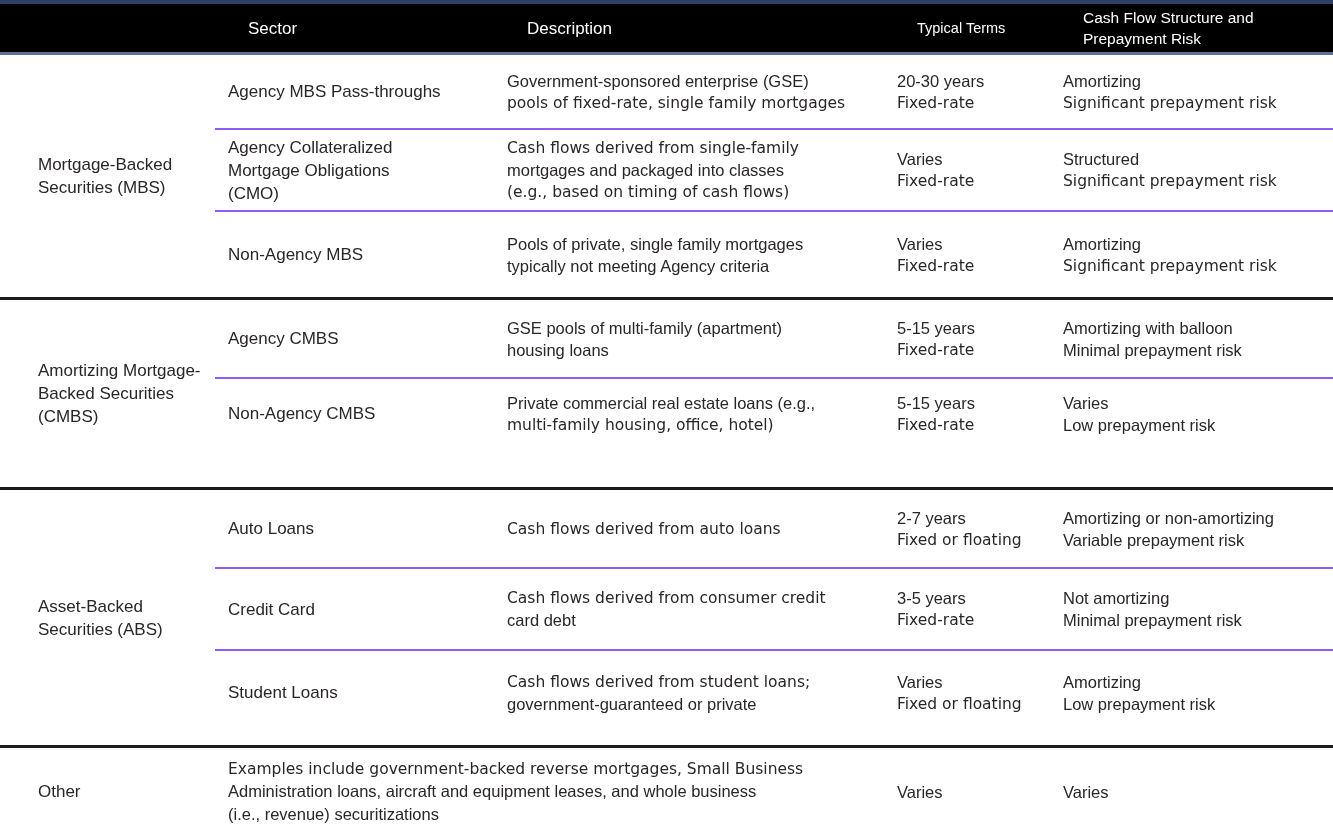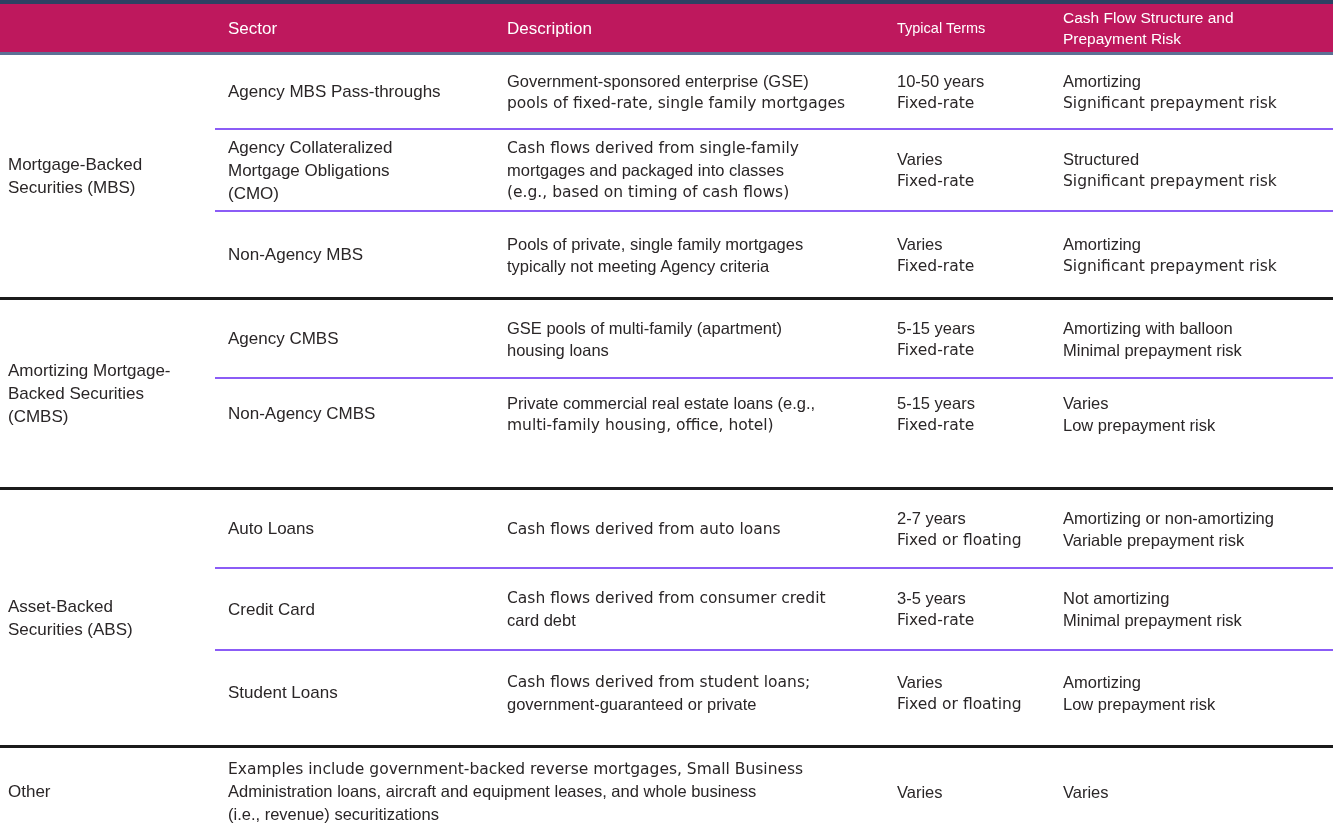--- a/index.html
+++ b/index.html
@@ -2,33 +2,33 @@
 <html><head>
 <meta charset="utf-8">
 <style>
   html,body{margin:0;padding:0;background:#ffffff;}
   body{width:1333px;height:835px;overflow:hidden;
        font-family:"Liberation Sans",sans-serif;color:#2a2627;}
 
   
   .thead{
     box-sizing:border-box;height:55px;width:1333px;
-    background:#be185d;border-top:4px solid #2c4163;border-bottom:3px solid #5d7195;
+    background:#000000;border-top:4px solid #2c4163;border-bottom:3px solid #5d7195;
     display:grid;grid-template-columns:228px 279px 390px 166px 1fr;
-    align-items:center;color:#ffffff;
+    align-items:center;color:#ffffff;padding-left:20px;
   }
   .th{line-height:21px;}
   .th-lg{font-size:17px;}
   .th-sm{font-size:14.5px;}
   .th-md{font-size:15.5px;max-width:205px;}
 
   
   .group{box-sizing:border-box;display:grid;grid-template-columns:215px 1fr;}
   .group.rule{border-top:3px solid #1b1b1b;}
-  .glabel{display:flex;align-items:center;}
+  .glabel{display:flex;align-items:center;padding-left:30px;}
   .gtext{padding-left:8px;font-size:17px;line-height:23px;max-width:172px;}
 
   .rows{display:block;}
   .row{
     box-sizing:border-box;
     display:grid;grid-template-columns:279px 390px 166px 1fr;
     padding-left:13px;align-items:center;
   }
   .row + .row{border-top:2px solid #8b5cf6;}
 
@@ -69,21 +69,21 @@
     <div class="rows">
       <div class="row r73">
         <div class="cell">
           <div class="sec">Agency MBS Pass-throughs</div>
         </div>
         <div class="cell">
           <div class="ln">Government-sponsored enterprise (GSE)</div>
           <div class="ln md">pools of fixed-rate, single family mortgages</div>
         </div>
         <div class="cell">
-          <div class="ln">10-50 years</div>
+          <div class="ln">20-30 years</div>
           <div class="ln md">Fixed-rate</div>
         </div>
         <div class="cell">
           <div class="ln">Amortizing</div>
           <div class="ln md">Significant prepayment risk</div>
         </div>
       </div>
       <div class="row r82">
         <div class="cell">
           <div class="sec">Agency Collateralized Mortgage Obligations (CMO)</div>

